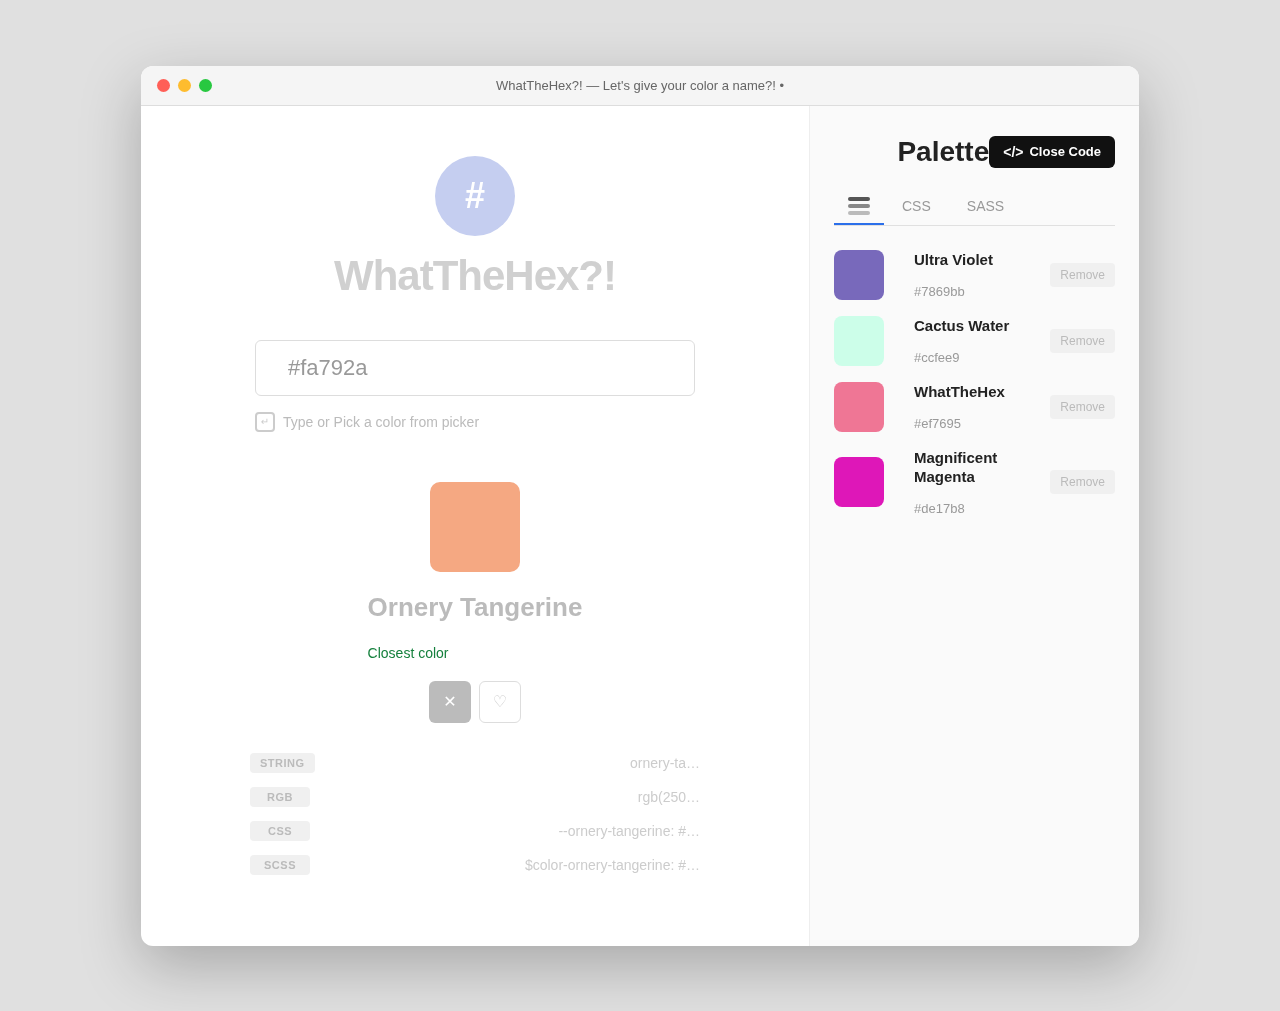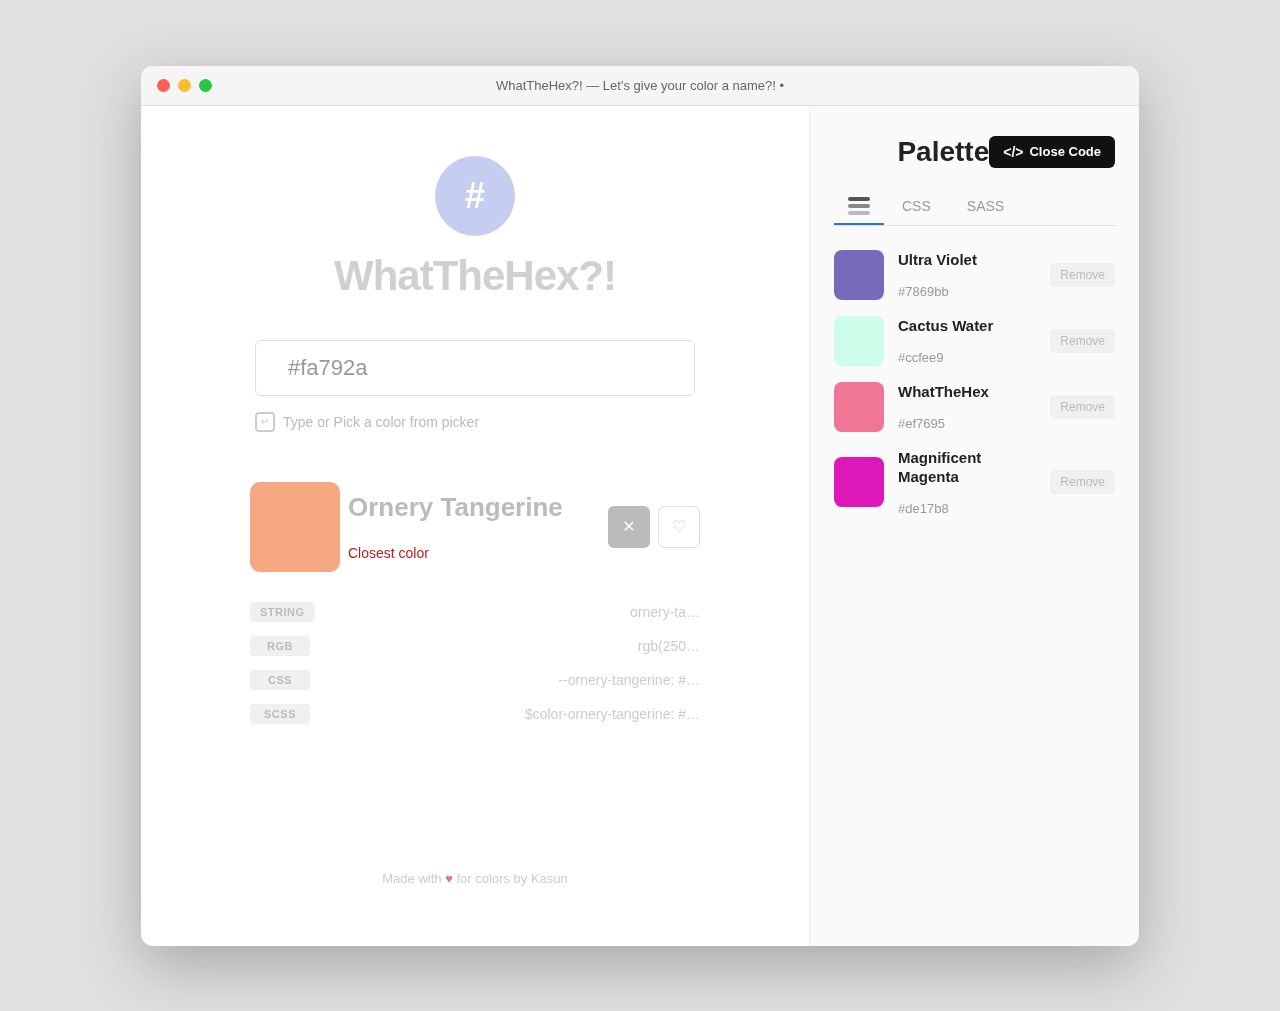--- a/index.html
+++ b/index.html
@@ -139,22 +139,23 @@
       font-size: 10px;
       color: #ccc;
     }
 
     
     .color-result-card {
       width: 100%;
       max-width: 450px;
       display: flex;
       align-items: center;
-      gap: 8px;
+      gap: 20px;
       margin-bottom: 30px;
+      flex-direction: column;
     }
 
     .color-swatch {
       width: 90px;
       height: 90px;
       border-radius: 10px;
       flex-shrink: 0;
     }
 
     .color-name-block {
@@ -163,21 +164,21 @@
 
     .color-name {
       font-size: 26px;
       font-weight: 600;
       color: #bbb;
       line-height: 1.2;
     }
 
     .color-subtitle {
       font-size: 14px;
-      color: #b91c1c;
+      color: #15803d;
       margin-top: 22px;
     }
 
     .card-actions {
       display: flex;
       gap: 8px;
     }
 
     .card-btn {
       width: 42px;
@@ -337,21 +338,21 @@
     
     .palette-items {
       display: flex;
       flex-direction: column;
       gap: 16px;
     }
 
     .palette-item {
       display: flex;
       align-items: center;
-      gap: 14px;
+      gap: 30px;
     }
 
     .palette-swatch {
       width: 50px;
       height: 50px;
       border-radius: 8px;
       flex-shrink: 0;
     }
 
     .palette-info {
@@ -438,25 +439,20 @@
         <div class="info-row">
           <span class="info-label">CSS</span>
           <span class="info-value">--ornery-tangerine: #…</span>
         </div>
         <div class="info-row">
           <span class="info-label">SCSS</span>
           <span class="info-value">$color-ornery-tangerine: #…</span>
         </div>
       </div>
 
-      <div class="footer">
-        <span>Made with</span>
-        <span class="footer-heart"> ♥ </span>
-        <span>for colors by Kasun</span>
-      </div>
 
     </div>
 
     <div class="right-panel">
 
       <div class="palette-header">
         <h2 class="palette-title">Palette</h2>
         <button class="close-code-btn">
           <span class="code-icon">&lt;/&gt;</span>
           <span>Close Code</span>

